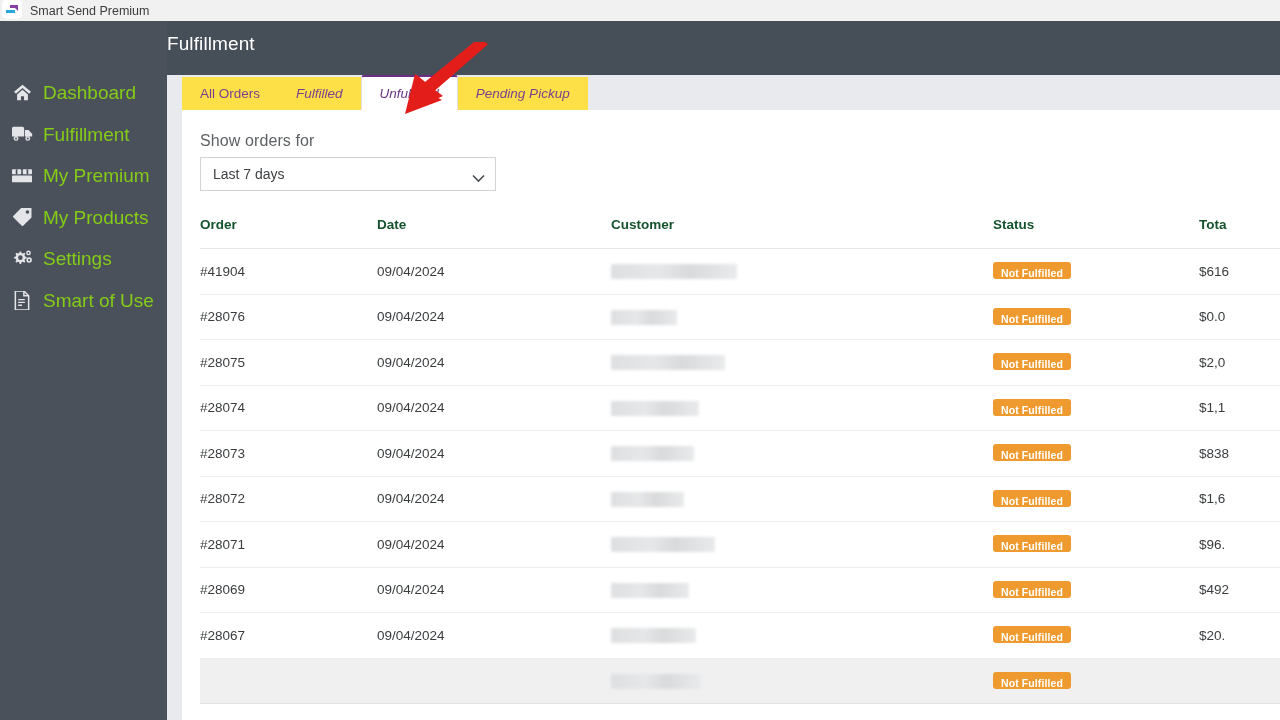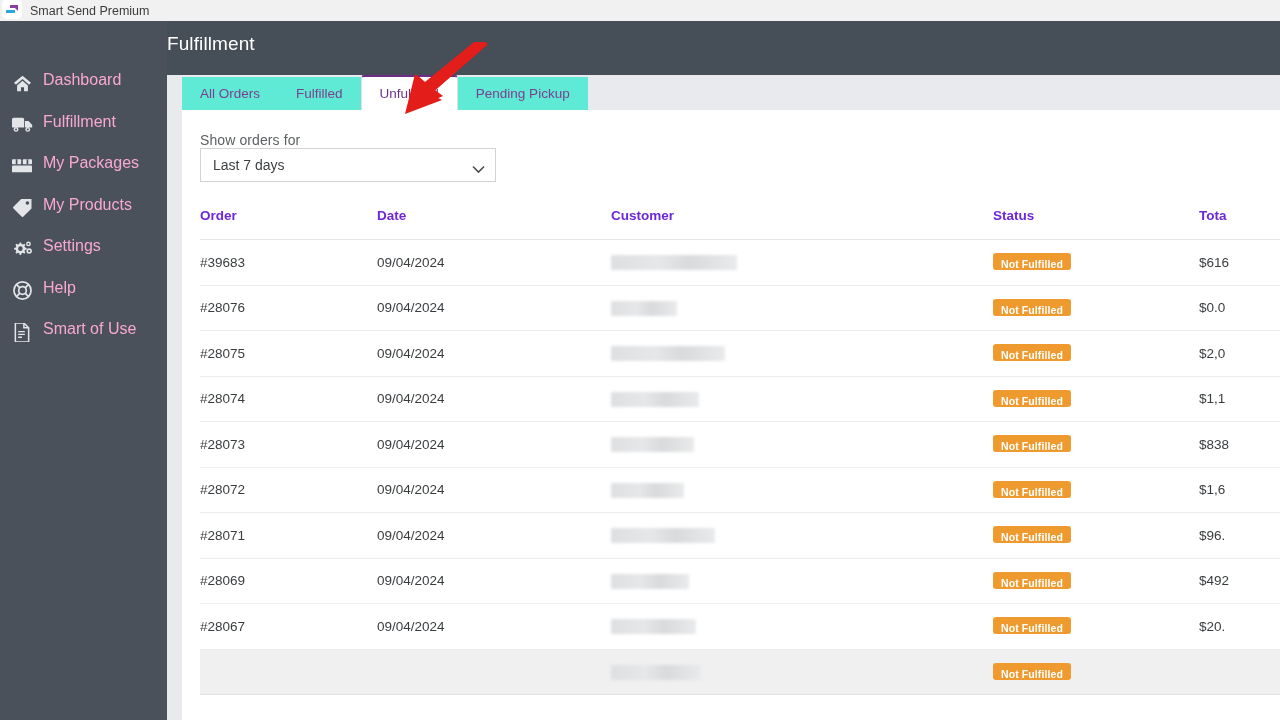--- a/index.html
+++ b/index.html
@@ -28,23 +28,23 @@
     white-space: nowrap;
   }
 
   
   .sidebar {
     position: absolute; top: 21px; left: 0; width: 167px; height: 699px;
     background: #4a515a;
   }
   .nav { margin-top: 51px; }
   .nav-item {
-    display: flex; align-items: flex-start;
+    display: flex; align-items: center;
     height: 41.5px; padding-left: 9px;
-    color: #f9a8d4; font-size: 16px;
+    color: #84cc16; font-size: 19px;
     cursor: pointer; user-select: none;
   }
   .nav-icon {
     width: 26px; min-width: 26px; height: 22px;
     display: flex; align-items: center; justify-content: center;
     margin-right: 8px;
   }
   .nav-icon svg { display: block; fill: #e3e5e8; }
   .nav-label { white-space: nowrap; line-height: 1; }
 
@@ -74,25 +74,25 @@
   .tabstrip {
     position: relative; height: 35px; width: 100%;
     background: #e8eaed;
     display: flex; align-items: flex-end;
   }
   .tab {
     position: relative;
     height: 33px; padding: 0 18px;
     display: flex; align-items: center; justify-content: center;
     font-size: 13.5px; color: #7b3f8f;
-    background: #5eead4;
+    background: #fde047;
     cursor: pointer; user-select: none;
     white-space: nowrap;
   }
-  .tab + .tab { margin-left: 0px; }
+  .tab + .tab { margin-left: 0px; font-style: italic; }
   .tab.active {
     background: #ffffff;
     color: #6a3580;
     height: 35px;
     border-top: 2.5px solid #6c2d84;
     border-left: 1px solid #e0e0e2;
     border-right: 1px solid #e0e0e2;
     border-top-left-radius: 3px; border-top-right-radius: 3px;
   }
 
@@ -100,21 +100,21 @@
     background: #ffffff;
     width: 1098px;
     height: 610px;
     padding-left: 18px;
     padding-top: 22px;
     position: relative;
   }
 
   
   .filter-label {
-    font-size: 14px; color: #5e6163; 
+    font-size: 16px; color: #5e6163; margin-bottom: 7px;
     letter-spacing: .1px;
   }
   .select-wrap {
     position: relative; width: 296px; height: 34px;
   }
   .select-box {
     width: 296px; height: 34px;
     border: 1px solid #d2d3d5; background: #ffffff;
     display: flex; align-items: center;
     padding-left: 12px;
@@ -128,21 +128,21 @@
 
   
   table.orders {
     margin-top: 26px;
     width: 1090px;
     border-collapse: collapse;
     table-layout: fixed;
   }
   table.orders th {
     text-align: left;
-    font-size: 13.5px; font-weight: 700; color: #6d28d9;
+    font-size: 13.5px; font-weight: 700; color: #14532d;
     padding: 0 0 16px 0;
     border-bottom: 1px solid #e6e7e8;
   }
   table.orders td {
     font-size: 13.5px; color: #3a3d3f;
     height: 45.5px;
     border-bottom: 1px solid #ededee;
     vertical-align: middle;
   }
   .col-order   { width: 177px; }
@@ -223,21 +223,21 @@
       <div class="nav-item">
         <span class="nav-icon">
           <svg width="20" height="16" viewBox="0 0 24 18">
               <rect x="0" y="1" width="11" height="6" rx="1"></rect>
               <rect x="13" y="1" width="11" height="6" rx="1"></rect>
               <rect x="0" y="8.5" width="24" height="8" rx="1"></rect>
               <rect x="4.5" y="1" width="2" height="6" fill="#4a515a"></rect>
               <rect x="17.5" y="1" width="2" height="6" fill="#4a515a"></rect>
             </svg>
         </span>
-        <span class="nav-label">My Packages</span>
+        <span class="nav-label">My Premium</span>
       </div>
 
       <div class="nav-item">
         <span class="nav-icon">
           <svg width="19" height="18" viewBox="0 0 20 20">
               <path d="M9 0 H20 V11 L10 21 L-1 10 Z" transform="translate(0,-0.5)"></path>
               <circle cx="15.5" cy="4.5" r="2" fill="#4a515a"></circle>
             </svg>
         </span>
         <span class="nav-label">My Products</span>
@@ -251,30 +251,20 @@
             <circle cx="8.8" cy="9.1" r="2.4" fill="#4a515a"></circle>
             <circle cx="17.3" cy="4.2" r="2.5"></circle>
               <circle cx="17.3" cy="4.2" r="1" fill="#4a515a"></circle>
             <circle cx="18" cy="11.6" r="2.9"></circle>
               <circle cx="18" cy="11.6" r="1.2" fill="#4a515a"></circle>
           </svg>
         </span>
         <span class="nav-label">Settings</span>
       </div>
 
-      <div class="nav-item">
-        <span class="nav-icon">
-          <svg width="19" height="19" viewBox="0 0 20 20">
-              <circle cx="10" cy="10" r="9" fill="none" stroke="#e3e5e8" stroke-width="1.8"></circle>
-              <circle cx="10" cy="10" r="4" fill="none" stroke="#e3e5e8" stroke-width="1.8"></circle>
-              <path d="M3.6 3.6 L7.2 7.2 M16.4 3.6 L12.8 7.2 M3.6 16.4 L7.2 12.8 M16.4 16.4 L12.8 12.8" stroke="#e3e5e8" stroke-width="1.8"></path>
-            </svg>
-        </span>
-        <span class="nav-label">Help</span>
-      </div>
 
       <div class="nav-item">
         <span class="nav-icon">
           <svg width="16" height="19" viewBox="0 0 16 20">
               <path d="M1 0 H10 L15 5 V20 H1 Z" fill="none" stroke="#e3e5e8" stroke-width="1.6"></path>
               <path d="M10 0 V5 H15" fill="none" stroke="#e3e5e8" stroke-width="1.6"></path>
               <path d="M4 9 H11 M4 12 H11 M4 15 H8" stroke="#e3e5e8" stroke-width="1.4"></path>
             </svg>
         </span>
         <span class="nav-label">Smart of Use</span>
@@ -331,21 +321,21 @@
             <tr>
               <th>Order</th>
               <th>Date</th>
               <th>Customer</th>
               <th>Status</th>
               <th>Tota</th>
             </tr>
           </thead>
           <tbody id="orders-body">
               <tr>
-                <td>#39683</td>
+                <td>#41904</td>
                 <td>09/04/2024</td>
                 <td><span class="redacted" style="width: 126px;"></span></td>
                 <td><span class="badge">Not Fulfilled</span></td>
                 <td class="total-cell">$616</td>
               </tr>
               <tr>
                 <td>#28076</td>
                 <td>09/04/2024</td>
                 <td><span class="redacted" style="width: 66px;"></span></td>
                 <td><span class="badge">Not Fulfilled</span></td>

